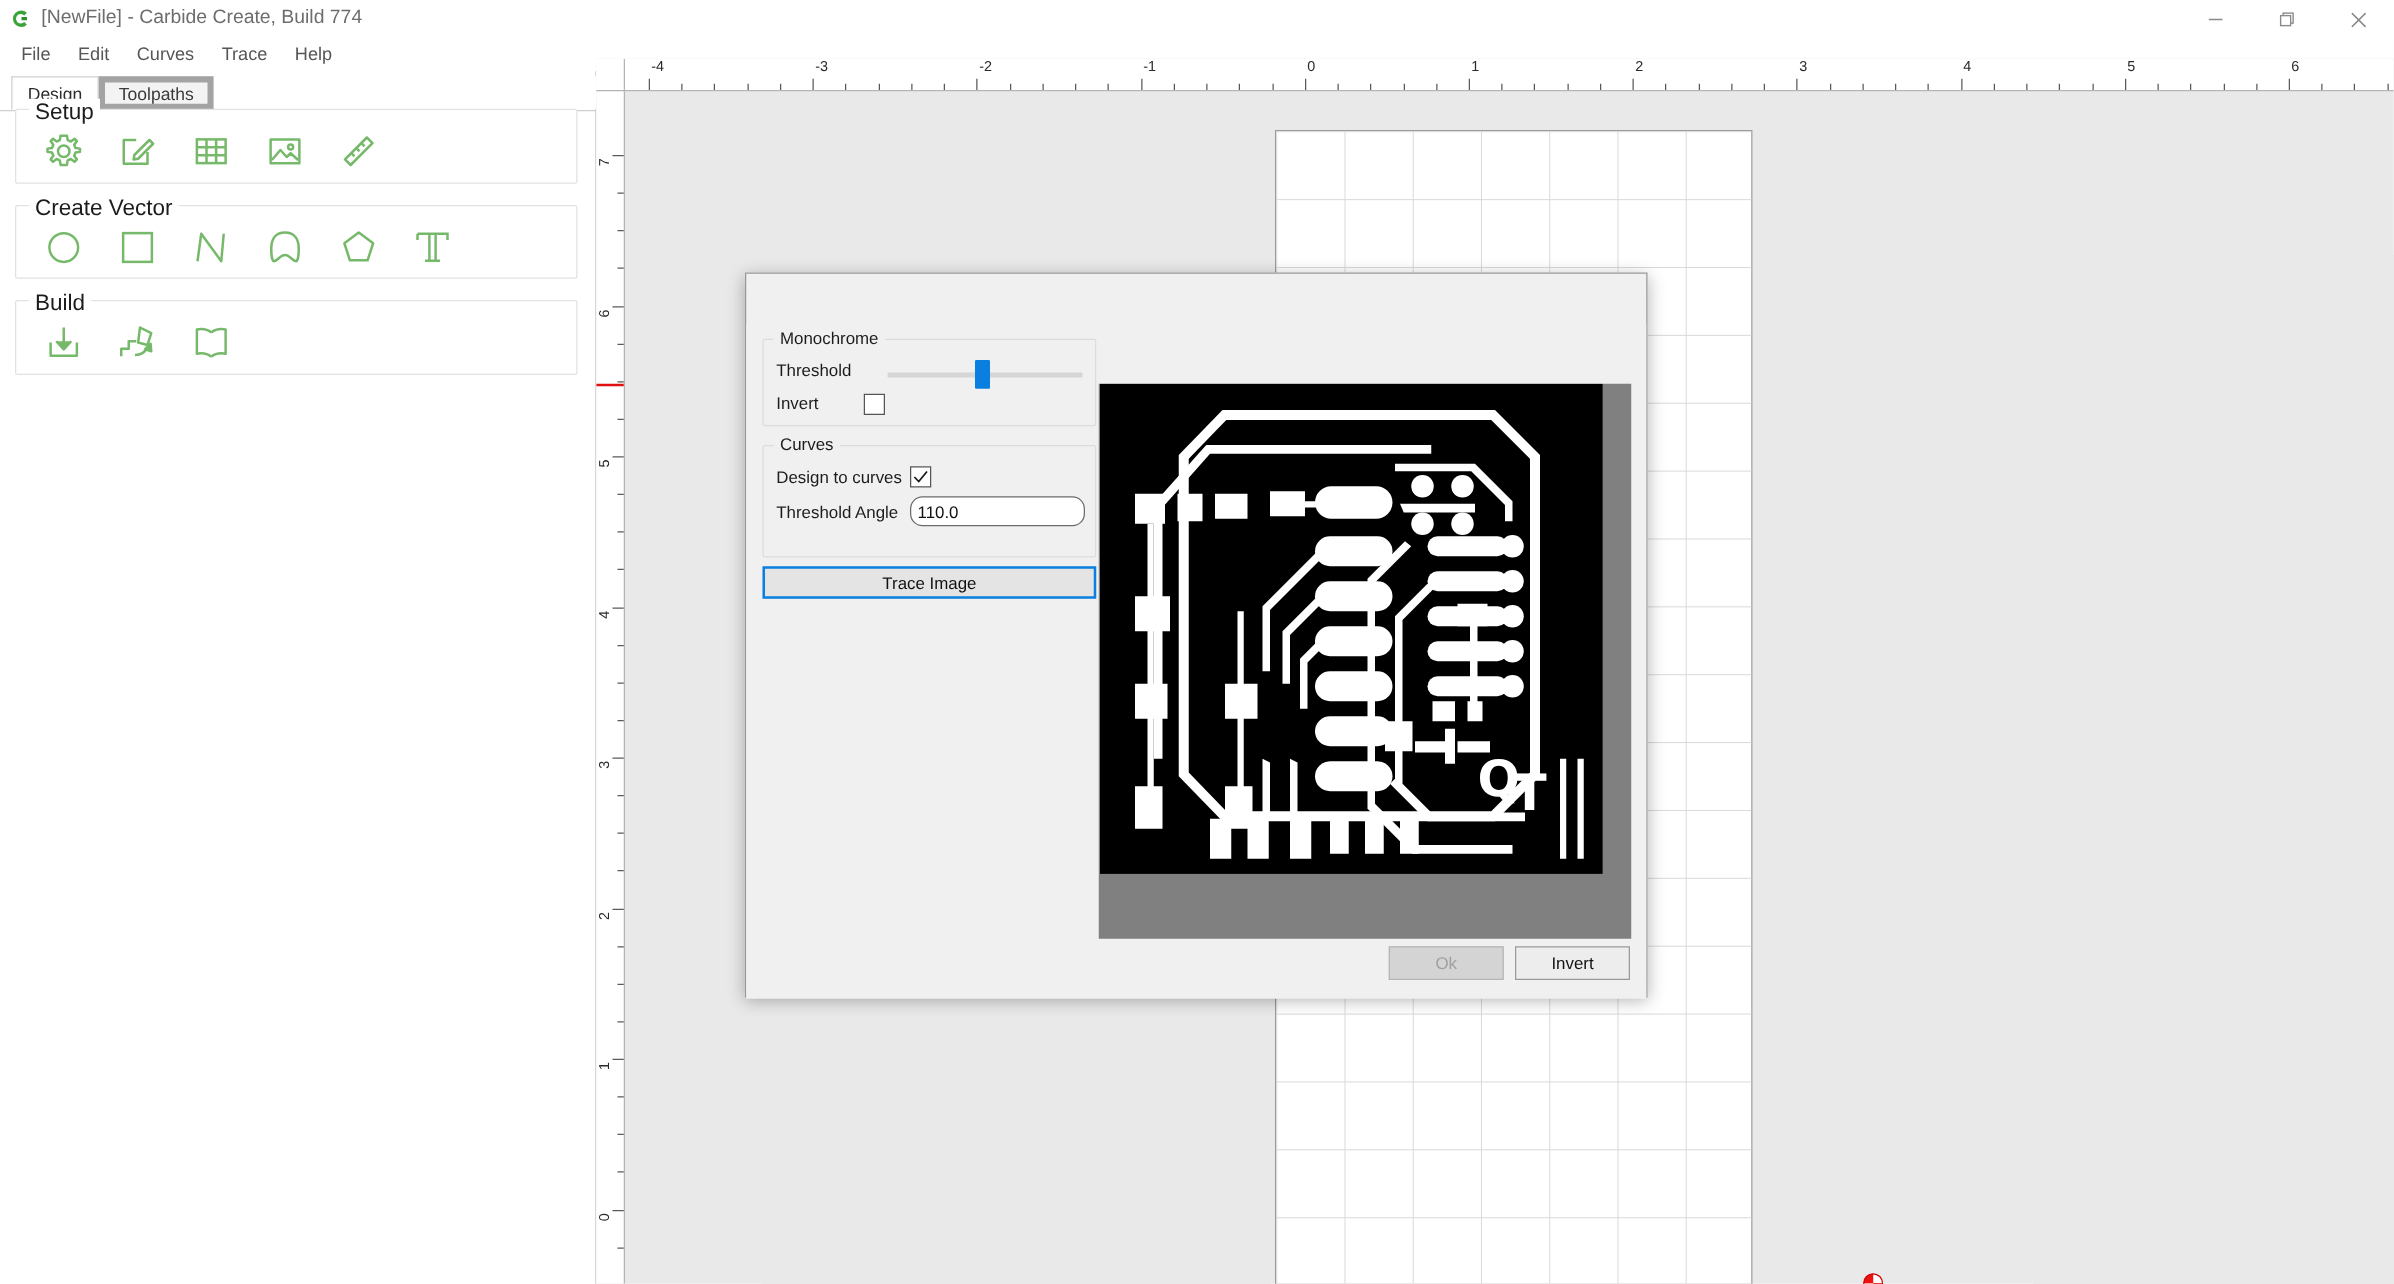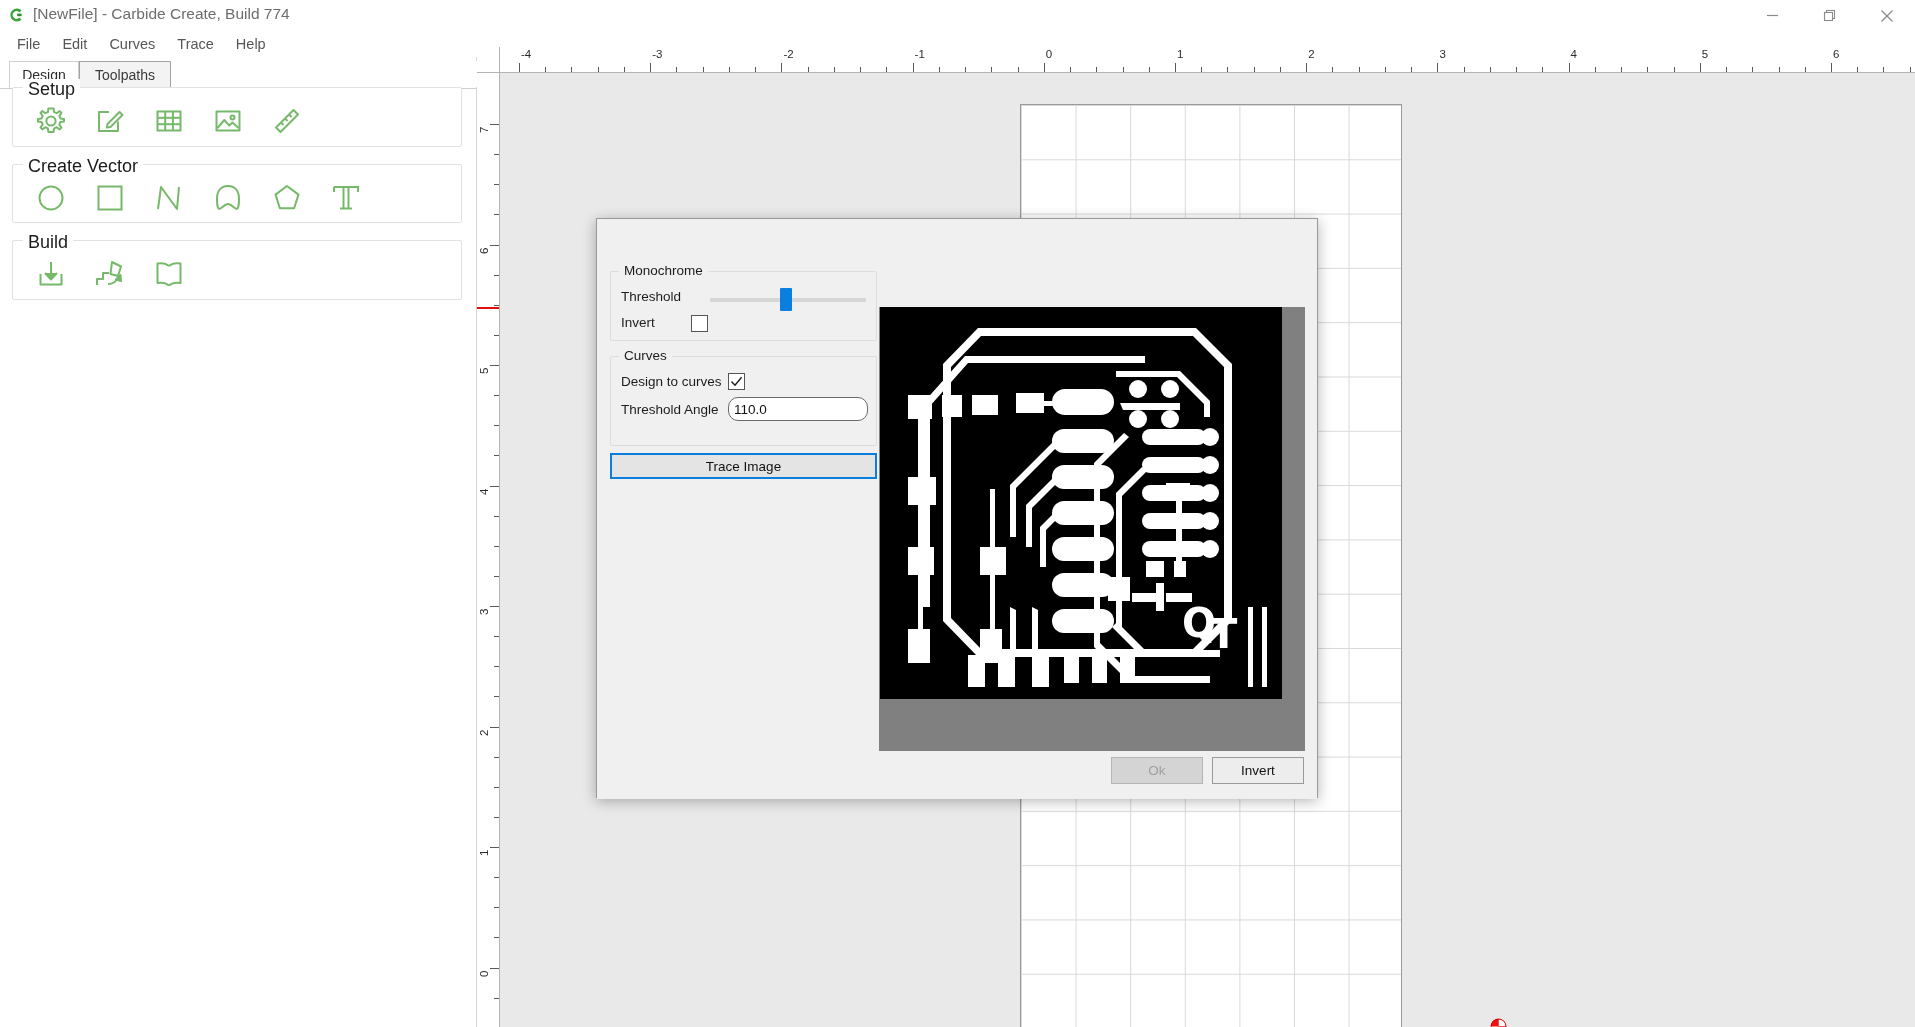--- a/index.html
+++ b/index.html
@@ -21,21 +21,21 @@
 
   
   .menubar{position:absolute;left:0;top:31px;width:1751px;height:26px;background:#fff;display:flex;align-items:center;padding-left:6px;box-sizing:border-box;}
   .menuitem{font-size:14.5px;color:#565656;padding:3px 11px;white-space:nowrap;}
 
   
   .leftpanel{position:absolute;left:0;top:57px;width:477px;height:970px;background:#ffffff;border-right:1px solid #d7d7d7;box-sizing:border-box;}
   .tabs{position:absolute;left:0;top:4px;width:477px;height:27px;border-bottom:1px solid #cfcfcf;}
   .tab{position:absolute;top:0;height:27px;box-sizing:border-box;display:flex;align-items:center;justify-content:center;font-size:14px;color:#2b2b2b;}
   .tab.active{left:9px;width:70px;background:#ffffff;border:1px solid #cfcfcf;border-bottom:1px solid #ffffff;}
-  .tab.inactive{left:79px;width:92px;background:#f3f3f3;border:1px solid #a3a3a3;color:#3a3a3a;}
+  .tab.inactive{left:79px;width:92px;background:#f3f3f3;border:5px solid #a3a3a3;color:#3a3a3a;}
   .tabfill{position:absolute;left:171px;top:0;right:0;height:26px;background:#ffffff;}
 
   .group{position:absolute;left:12px;width:450px;border:1px solid #e2e2e2;border-radius:2px;box-sizing:border-box;background:#fff;}
   .group-title{position:absolute;top:-9px;left:10px;background:#ffffff;padding:0 5px;font-size:18px;color:#1c1c1c;}
   .iconrow{display:flex;align-items:center;padding:11px 16px 11px 16px;gap:16px;}
   .iconbtn{width:43px;height:43px;display:flex;align-items:center;justify-content:center;}
   .iconbtn svg{display:block;}
 
   #g-setup{top:30px;height:60px;}
   #g-vector{top:107px;height:59px;}

